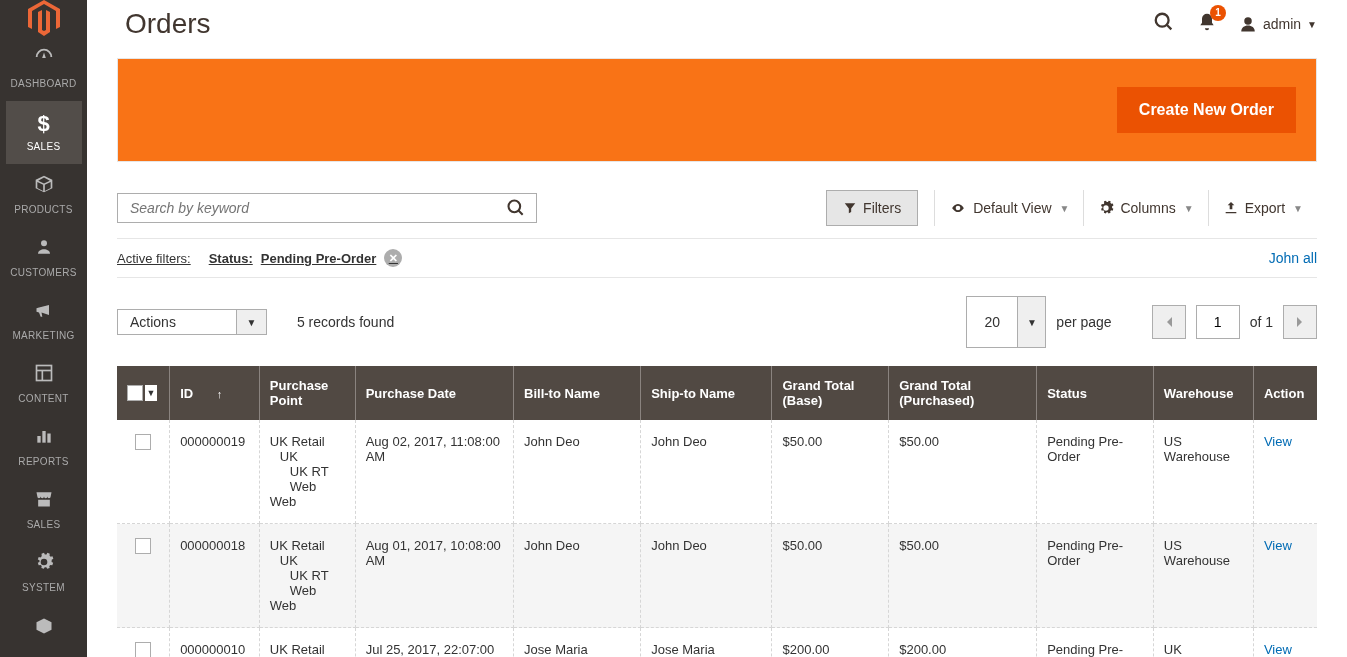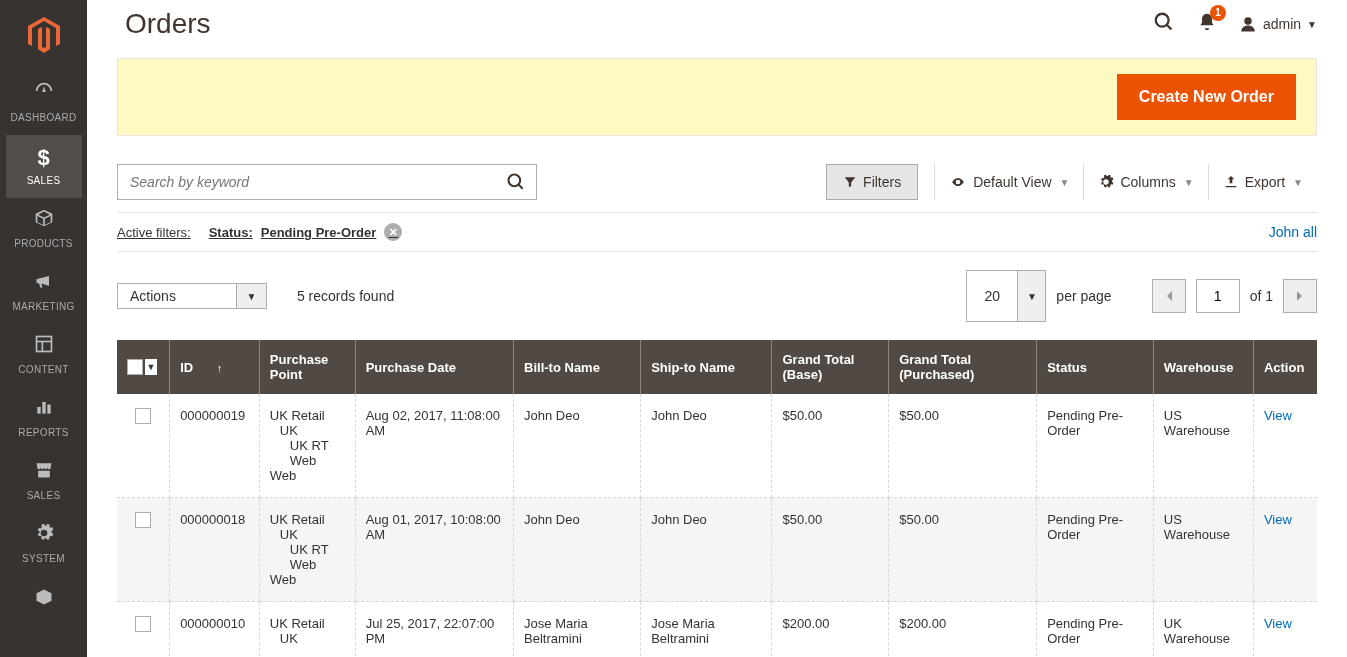--- a/index.html
+++ b/index.html
@@ -18,26 +18,26 @@
 
 .main { margin-left: 87px; padding: 0 30px; }
 .header { display: flex; align-items: center; justify-content: space-between; padding: 8px 0 18px; margin-left: 8px; }
 .page-title { font-size: 28px; font-weight: 400; color: #41362f; }
 .header-tools { display: flex; align-items: center; gap: 22px; }
 .icon-btn { cursor: pointer; font-size: 20px; color: #41362f; position: relative; }
 .badge { position: absolute; top: -6px; right: -9px; background: #eb5202; color: #fff; border-radius: 50%; font-size: 10px; width: 16px; height: 16px; display: flex; align-items: center; justify-content: center; font-weight: 600; }
 .admin { display: flex; align-items: center; gap: 6px; cursor: pointer; font-size: 14px; color: #41362f; }
 
 
-.action-bar { background: #fef9c3; border: 1px solid #e6e6e6; padding: 15px 20px; display: flex; justify-content: flex-end; margin-bottom: 28px; }
+.action-bar { background: #f97316; border: 1px solid #e6e6e6; padding: 28px 20px; display: flex; justify-content: flex-end; margin-bottom: 28px; }
 .btn-primary { background: #eb5202; color: #fff; border: none; padding: 14px 22px; font-size: 16px; font-weight: 600; cursor: pointer; }
 
 
 .filters-row { display: flex; align-items: center; justify-content: space-between; gap: 12px; margin-bottom: 12px; }
-.search-box { display: flex; align-items: center; border: 1px solid #adadad; width: 420px; height: 36px; }
+.search-box { display: flex; align-items: center; border: 1px solid #adadad; width: 420px; height: 30px; }
 .search-box input { flex: 1; border: none; outline: none; padding: 0 12px; font-size: 14px; color: #555; font-style: italic; }
 .search-box .search-btn { width: 40px; height: 100%; display: flex; align-items: center; justify-content: center; cursor: pointer; font-size: 18px; }
 .toolbar-right { display: flex; align-items: center; gap: 0; }
 .tool-btn { display: flex; align-items: center; gap: 6px; padding: 8px 14px; cursor: pointer; font-size: 14px; color: #41362f; border-left: 1px solid #ddd; height: 36px; }
 .tool-btn:first-child { border-left: none; }
 .tool-btn.filters { background: #e6e6e6; border: 1px solid #adadad; padding: 7px 16px; }
 .tool-btn .caret { font-size: 10px; color: #888; margin-left: 2px; }
 
 
 .active-filters { display: flex; align-items: center; justify-content: space-between; padding: 10px 0; border-top: 1px solid #e6e6e6; border-bottom: 1px solid #e6e6e6; margin-bottom: 18px; }
@@ -102,20 +102,29 @@
     <span class="icon" style="font-weight:bold;">$</span>
     <span class="label">SALES</span>
   </div>
   <div class="nav-item">
     <span class="icon">
       <svg width="20" height="20" viewBox="0 0 24 24" fill="#bbb">
           <path d="M12 2L2 7v10l10 5 10-5V7L12 2zm0 2.3L19 8l-7 3.5L5 8l7-3.7zM4 9.5l7 3.5v7.3l-7-3.5V9.5zm16 0v7.3l-7 3.5v-7.3l7-3.5z"></path>
         </svg>
     </span>
     <span class="label">PRODUCTS</span>
+  </div>
+  <div class="nav-item">
+    <span class="icon">
+      <svg width="18" height="20" viewBox="0 0 24 24" fill="#bbb">
+          <circle cx="12" cy="7" r="4"></circle>
+          <path d="M4 21c0-4 4-6 8-6s8 2 8 6H4z"></path>
+        </svg>
+    </span>
+    <span class="label">CUSTOMERS</span>
   </div>
   <div class="nav-item">
     <span class="icon">
       <svg width="20" height="20" viewBox="0 0 24 24" fill="#bbb">
           <path d="M3 10v4l3 1 2 5h2l-1-5 9 3V6L6 9 3 10z"></path>
         </svg>
     </span>
     <span class="label">MARKETING</span>
   </div>
   <div class="nav-item">

